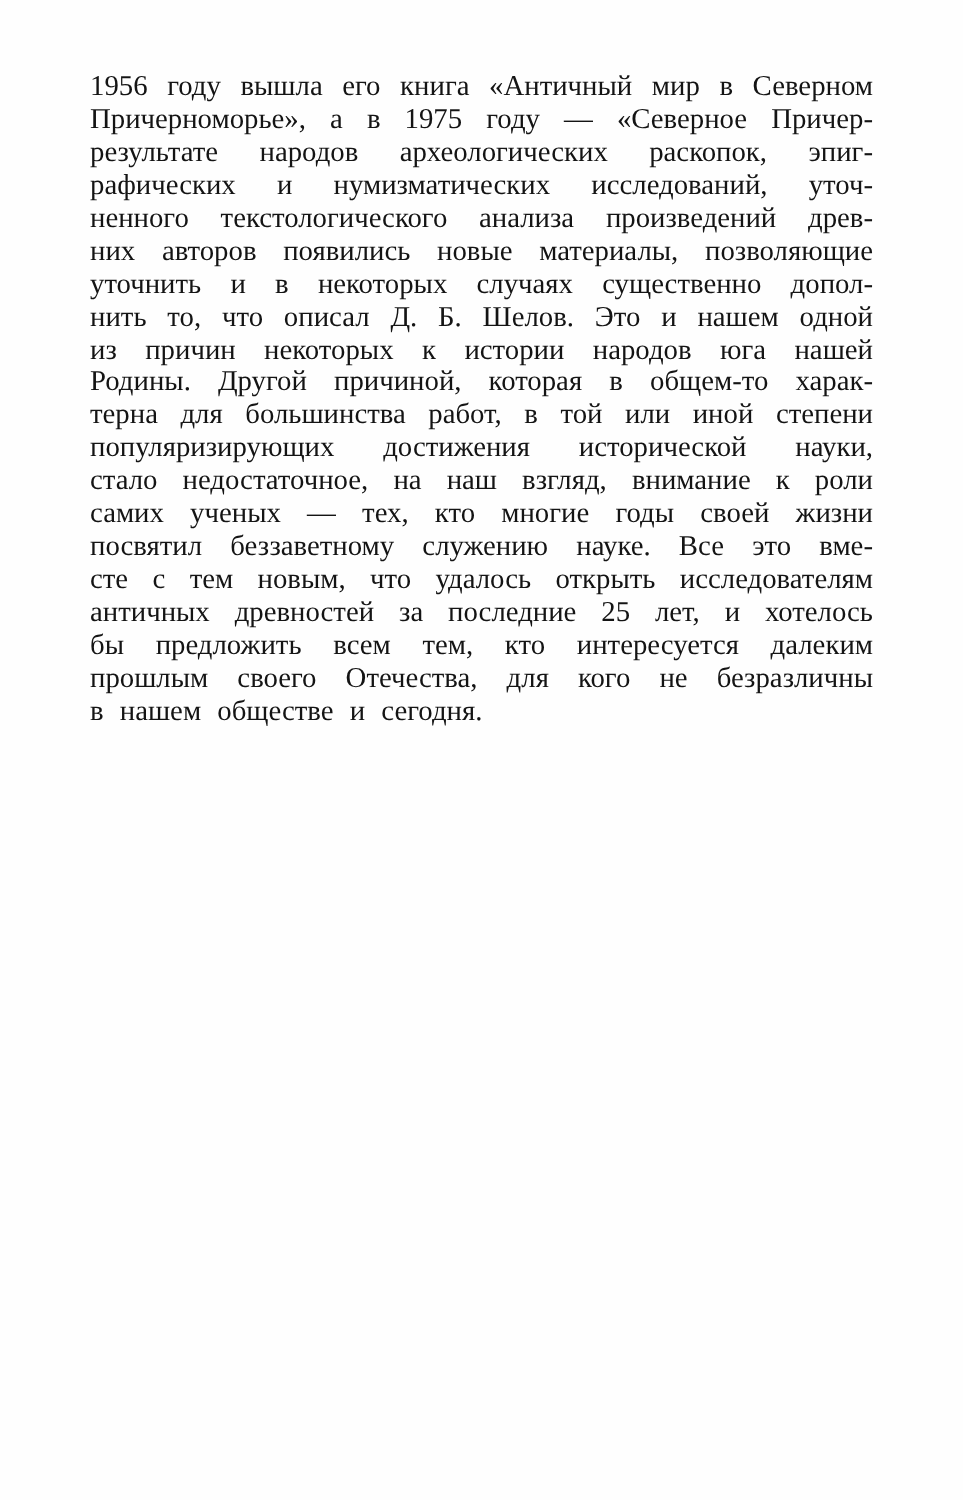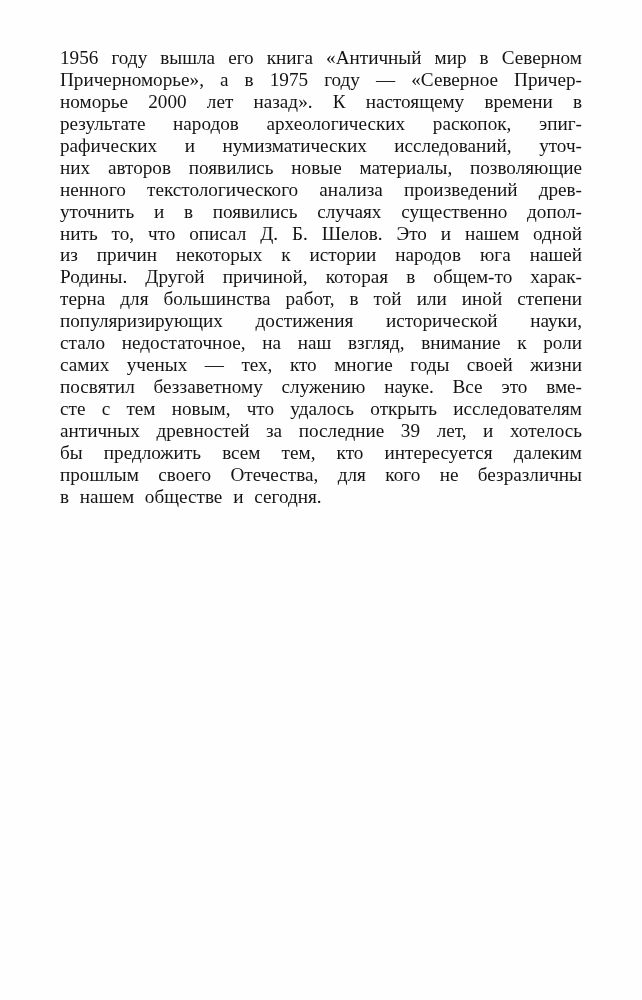--- a/index.html
+++ b/index.html
@@ -43,33 +43,32 @@
       word-spacing: 6px;
     }
   </style>
 </head>
 <body>
 
 <div class="page">
   <div class="text-block">
     <span class="line">1956 году вышла его книга «Античный мир в Северном</span>
     <span class="line">Причерноморье», а в 1975 году — «Северное Причер-</span>
-    <span class="line">номорье 2000 лет назад». К настоящему времени в</span>
     <span class="line">результате народов археологических раскопок, эпиг-</span>
     <span class="line">рафических и нумизматических исследований, уточ-</span>
+    <span class="line">ненного текстологического анализа произведений древ-</span>
     <span class="line">них авторов появились новые материалы, позволяющие</span>
-    <span class="line">ненного текстологического анализа произведений древ-</span>
-    <span class="line">уточнить и в появились случаях существенно допол-</span>
+    <span class="line">уточнить и в некоторых случаях существенно допол-</span>
     <span class="line">нить то, что описал Д. Б. Шелов. Это и нашем одной</span>
     <span class="line">из причин некоторых к истории народов юга нашей</span>
     <span class="line">Родины. Другой причиной, которая в общем-то харак-</span>
     <span class="line">терна для большинства работ, в той или иной степени</span>
     <span class="line">популяризирующих достижения исторической науки,</span>
     <span class="line">стало недостаточное, на наш взгляд, внимание к роли</span>
     <span class="line">самих ученых — тех, кто многие годы своей жизни</span>
     <span class="line">посвятил беззаветному служению науке. Все это вме-</span>
     <span class="line">сте с тем новым, что удалось открыть исследователям</span>
-    <span class="line">античных древностей за последние 39 лет, и хотелось</span>
+    <span class="line">античных древностей за последние 25 лет, и хотелось</span>
     <span class="line">бы предложить всем тем, кто интересуется далеким</span>
     <span class="line">прошлым своего Отечества, для кого не безразличны</span>
     <span class="line last">в нашем обществе и сегодня.</span>
   </div>
 </div>
 
 </body></html>

